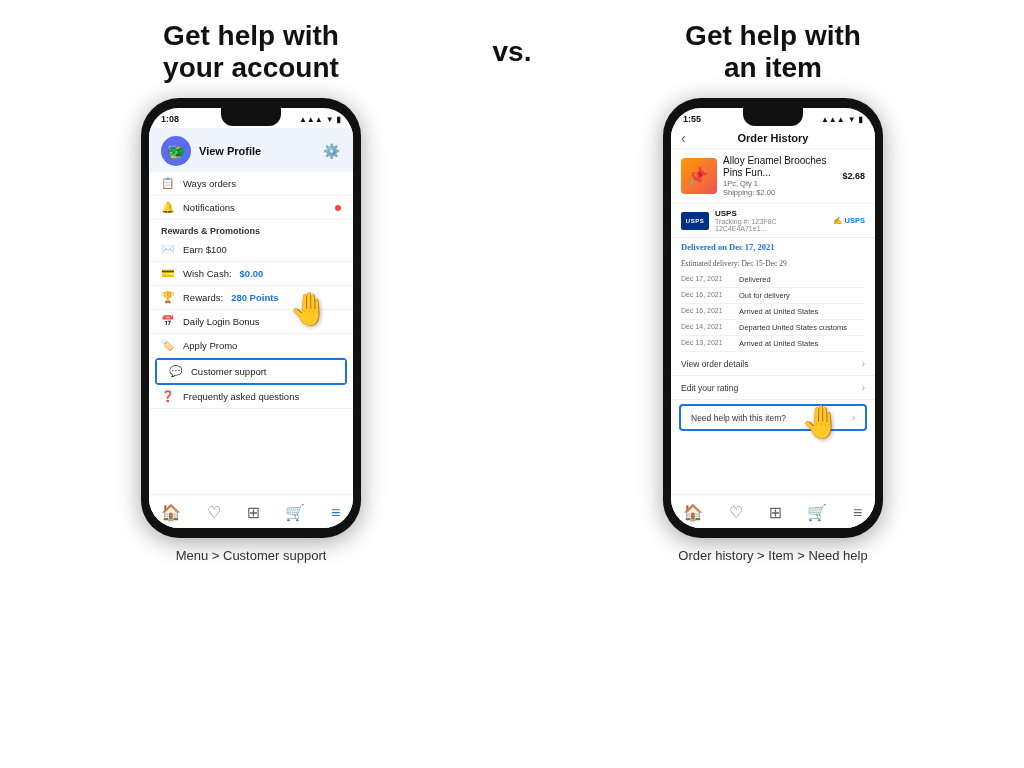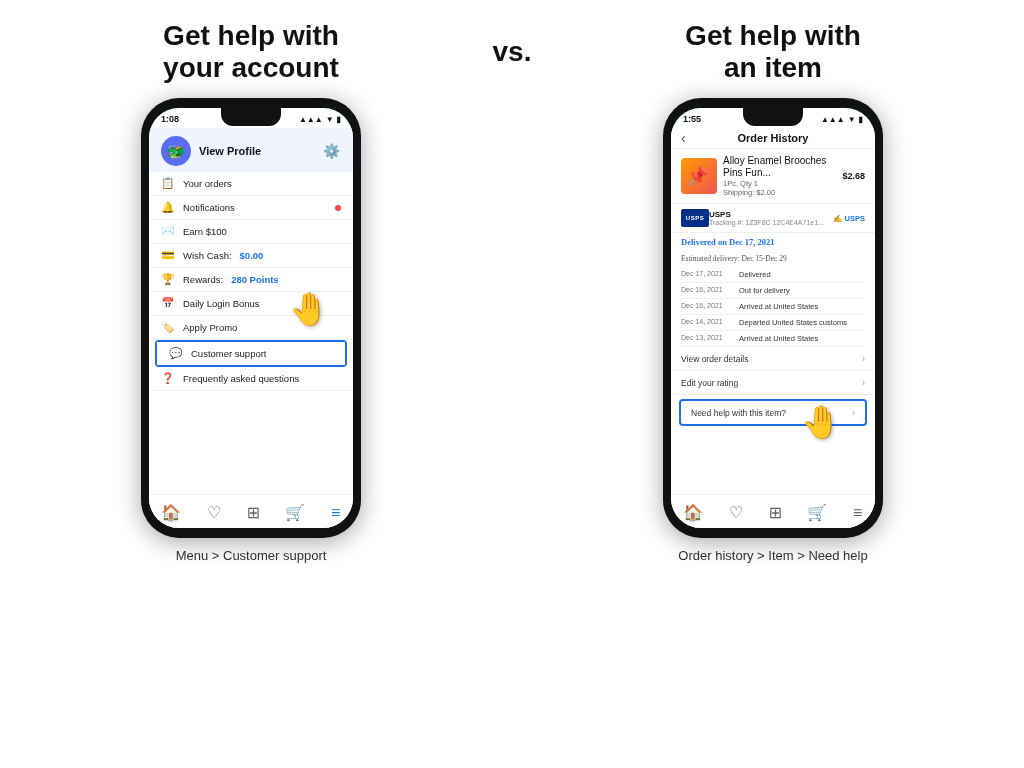--- a/index.html
+++ b/index.html
@@ -301,20 +301,21 @@
 
     .product-price {
       font-size: 9px;
       font-weight: 700;
       color: #111;
     }
 
     .shipping-row {
       display: flex;
       align-items: center;
+      gap: 6px;
       padding: 5px 10px;
       border-bottom: 0.5px solid #eee;
       background: #fff;
     }
 
     .usps-logo {
       width: 28px;
       height: 18px;
       background: #003087;
       border-radius: 2px;
@@ -449,29 +450,30 @@
           <div class="profile-section">
             <div class="profile-left">
               <div class="avatar">🐲</div>
               <span class="view-profile-text">View Profile</span>
             </div>
             <span class="gear-icon">⚙️</span>
           </div>
 
           <div class="menu-item">
             <span class="menu-item-icon">📋</span>
-            <span>Your orders</span>
+            <span>Ways orders</span>
           </div>
 
           <div class="menu-item">
             <span class="menu-item-icon">🔔</span>
             <span>Notifications</span>
             <div class="notification-dot"></div>
           </div>
 
+          <div class="section-header">Rewards &amp; Promotions</div>
 
           <div class="menu-item">
             <span class="menu-item-icon">✉️</span>
             <span>Earn $100</span>
           </div>
           <div class="menu-item">
             <span class="menu-item-icon">💳</span>
             <span>Wish Cash:</span>
             <span class="highlight-blue-text">$0.00</span>
           </div>

